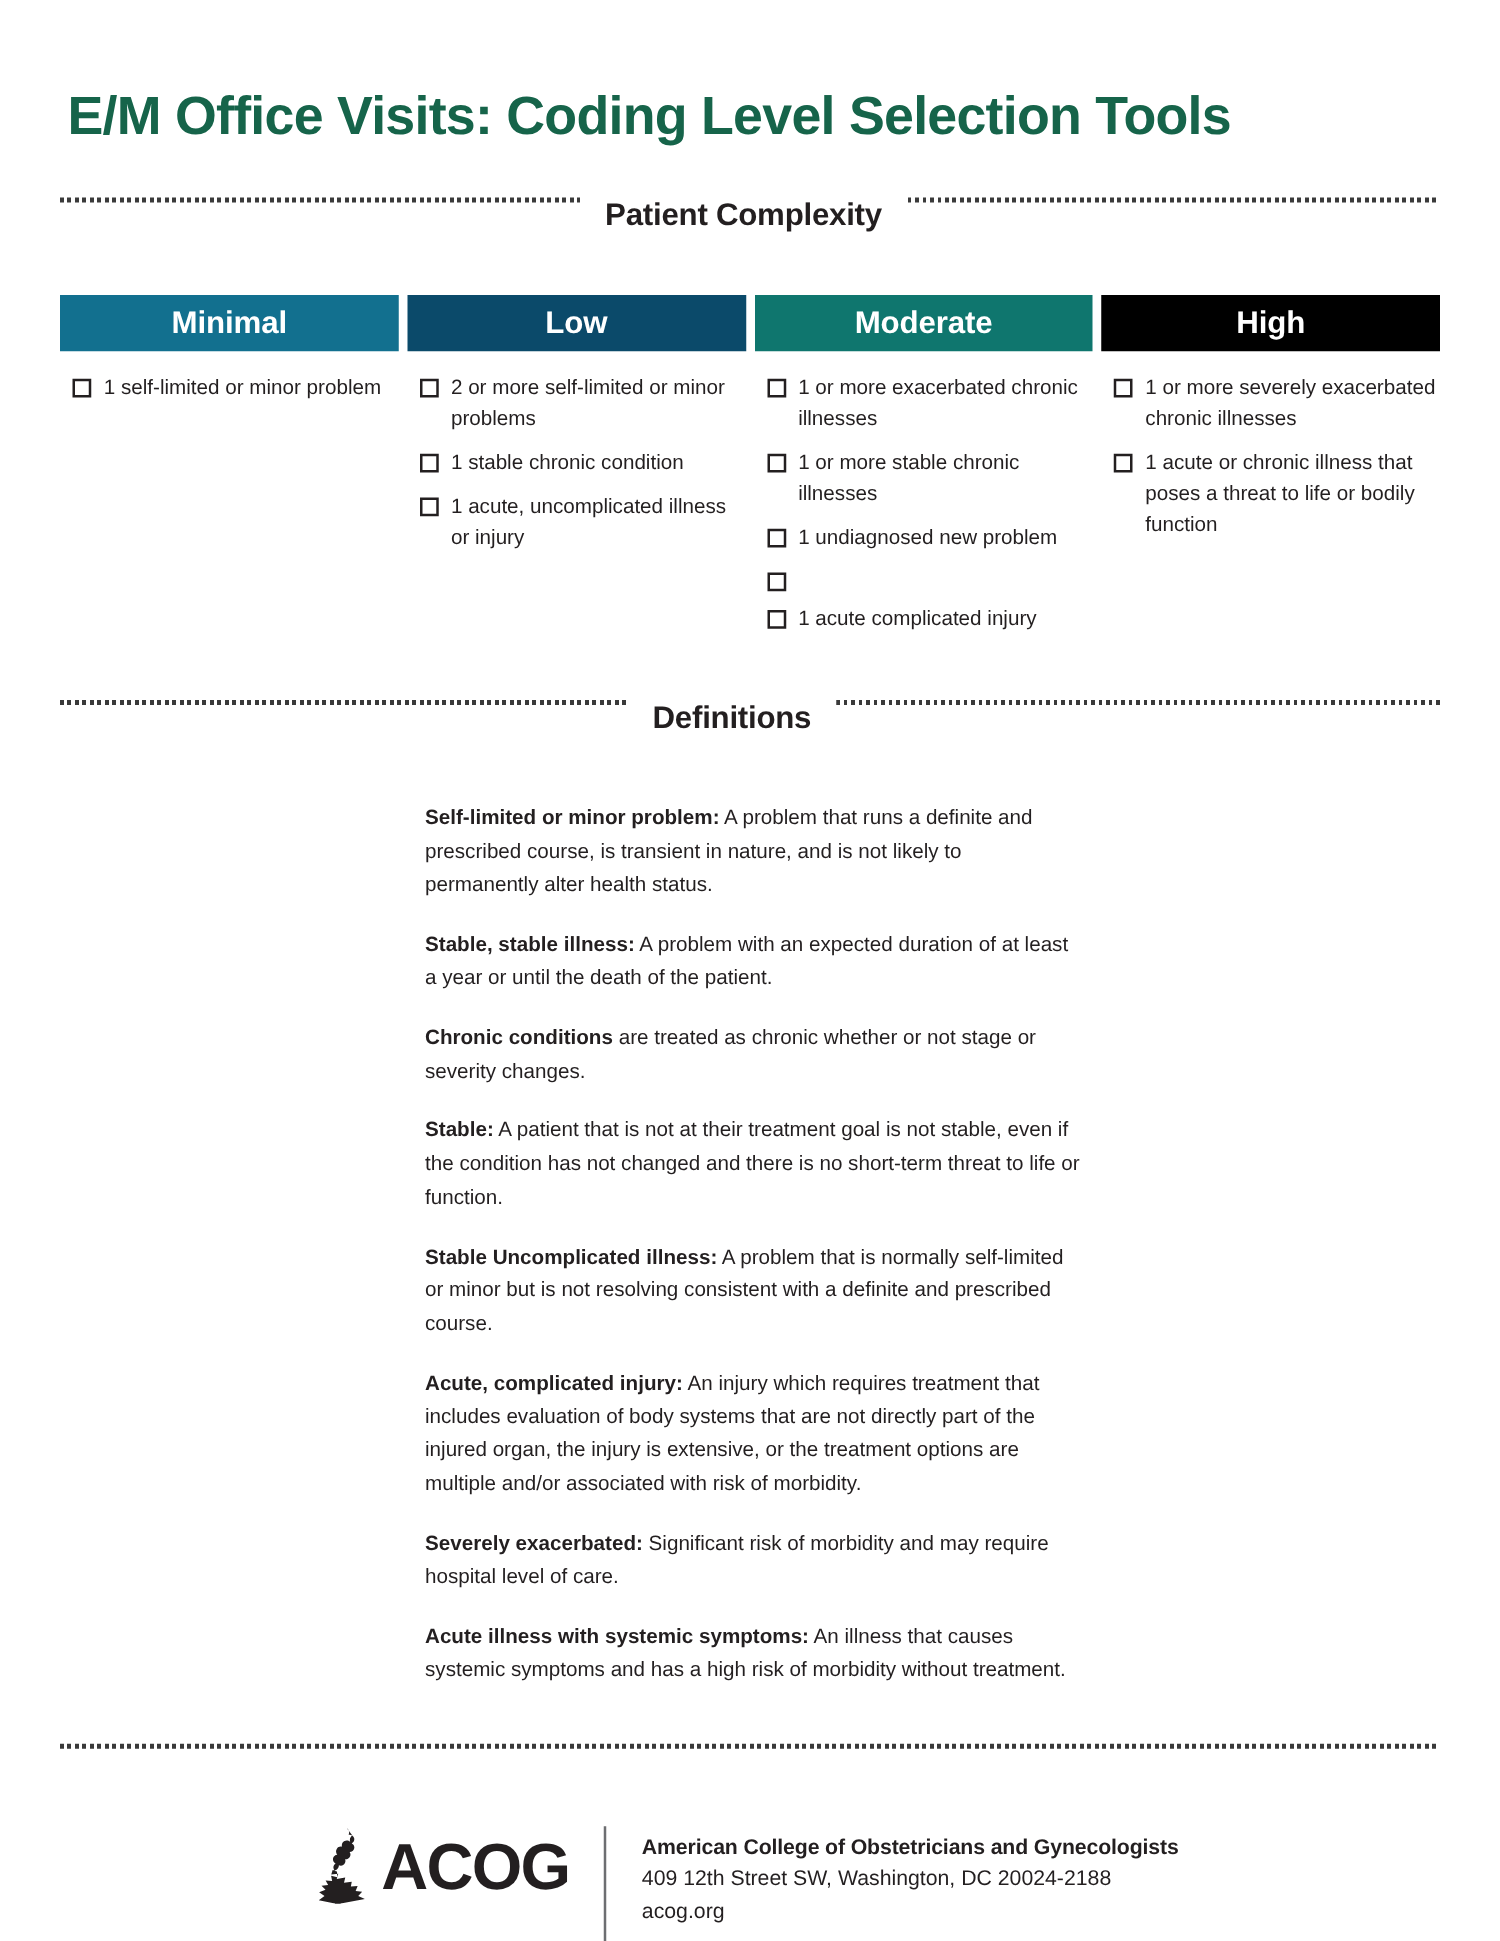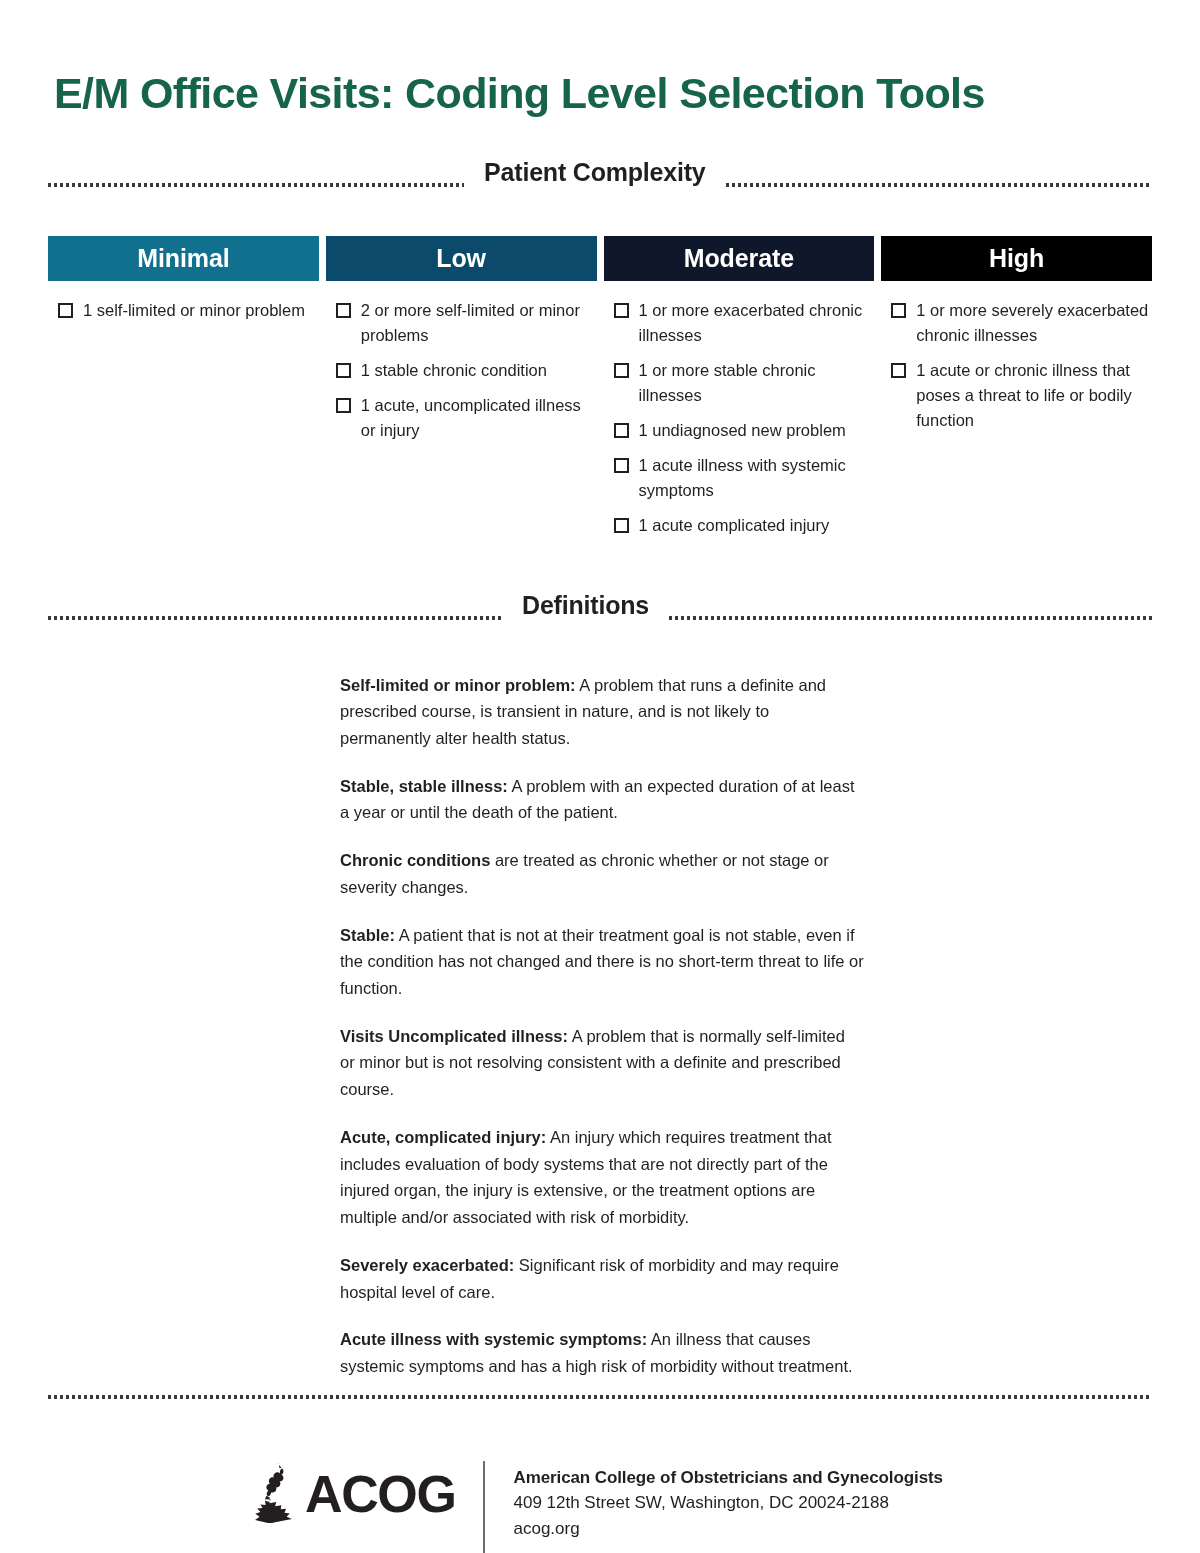--- a/index.html
+++ b/index.html
@@ -33,21 +33,21 @@
     letter-spacing: -0.6px;
     line-height: 1.05;
     padding-top: 42px;
     padding-left: 6px;
     white-space: nowrap;
   }
 
   
   .section-rule {
     display: flex;
-    align-items: flex-end;
+    align-items: flex-start;
     gap: 14px;
     margin-top: 42px;
   }
   .section-rule .dots {
     flex: 1 1 auto;
     height: 4px;
     background-image: repeating-linear-gradient(to right,
         #3a3a3a 0px, #3a3a3a 3px, rgba(0,0,0,0) 3px, rgba(0,0,0,0) 6px);
   }
   .section-rule .rule-label {
@@ -217,37 +217,36 @@
             <span class="checkbox"></span>
             <span class="item-text">1 stable chronic condition</span>
           </li>
           <li>
             <span class="checkbox"></span>
             <span class="item-text">1 acute, uncomplicated illness or injury</span>
           </li>
         </ul>
       </div>
       <div class="complexity-col">
-        <div class="col-header" style="background: #0f172a;">Moderate</div>
+        <div class="col-header" style="background: #0f766e;">Moderate</div>
         <ul class="col-items">
           <li>
             <span class="checkbox"></span>
             <span class="item-text">1 or more exacerbated chronic illnesses</span>
           </li>
           <li>
             <span class="checkbox"></span>
             <span class="item-text">1 or more stable chronic illnesses</span>
           </li>
           <li>
             <span class="checkbox"></span>
             <span class="item-text">1 undiagnosed new problem</span>
           </li>
           <li>
             <span class="checkbox"></span>
-            <span class="item-text">1 acute illness with systemic symptoms</span>
           </li>
           <li>
             <span class="checkbox"></span>
             <span class="item-text">1 acute complicated injury</span>
           </li>
         </ul>
       </div>
       <div class="complexity-col">
         <div class="col-header" style="background: #000000;">High</div>
         <ul class="col-items">
@@ -267,21 +266,21 @@
     <span class="dots dots-left"></span>
     <span class="rule-label">Definitions</span>
     <span class="dots dots-right"></span>
   </div>
 
   <div class="definitions" id="definitions-list">
       <p class="definition"><span class="term">Self-limited or minor problem:</span><span> A problem that runs a definite and prescribed course, is transient in nature, and is not likely to permanently alter health status.</span></p>
       <p class="definition"><span class="term">Stable, stable illness:</span><span> A problem with an expected duration of at least a year or until the death of the patient.</span></p>
       <p class="definition"><span class="term">Chronic conditions</span><span> are treated as chronic whether or not stage or severity changes.</span></p>
       <p class="definition"><span class="term">Stable:</span><span> A patient that is not at their treatment goal is not stable, even if the condition has not changed and there is no short-term threat to life or function.</span></p>
-      <p class="definition"><span class="term">Visits Uncomplicated illness:</span><span> A problem that is normally self-limited or minor but is not resolving consistent with a definite and prescribed course.</span></p>
+      <p class="definition"><span class="term">Stable Uncomplicated illness:</span><span> A problem that is normally self-limited or minor but is not resolving consistent with a definite and prescribed course.</span></p>
       <p class="definition"><span class="term">Acute, complicated injury:</span><span> An injury which requires treatment that includes evaluation of body systems that are not directly part of the injured organ, the injury is extensive, or the treatment options are multiple and/or associated with risk of morbidity.</span></p>
       <p class="definition"><span class="term">Severely exacerbated:</span><span> Significant risk of morbidity and may require hospital level of care.</span></p>
       <p class="definition"><span class="term">Acute illness with systemic symptoms:</span><span> An illness that causes systemic symptoms and has a high risk of morbidity without treatment.</span></p>
     </div>
 
   <div class="bottom-rule"></div>
 
   <div class="footer">
     <div class="logo-block">
       <span class="logo-mark">

